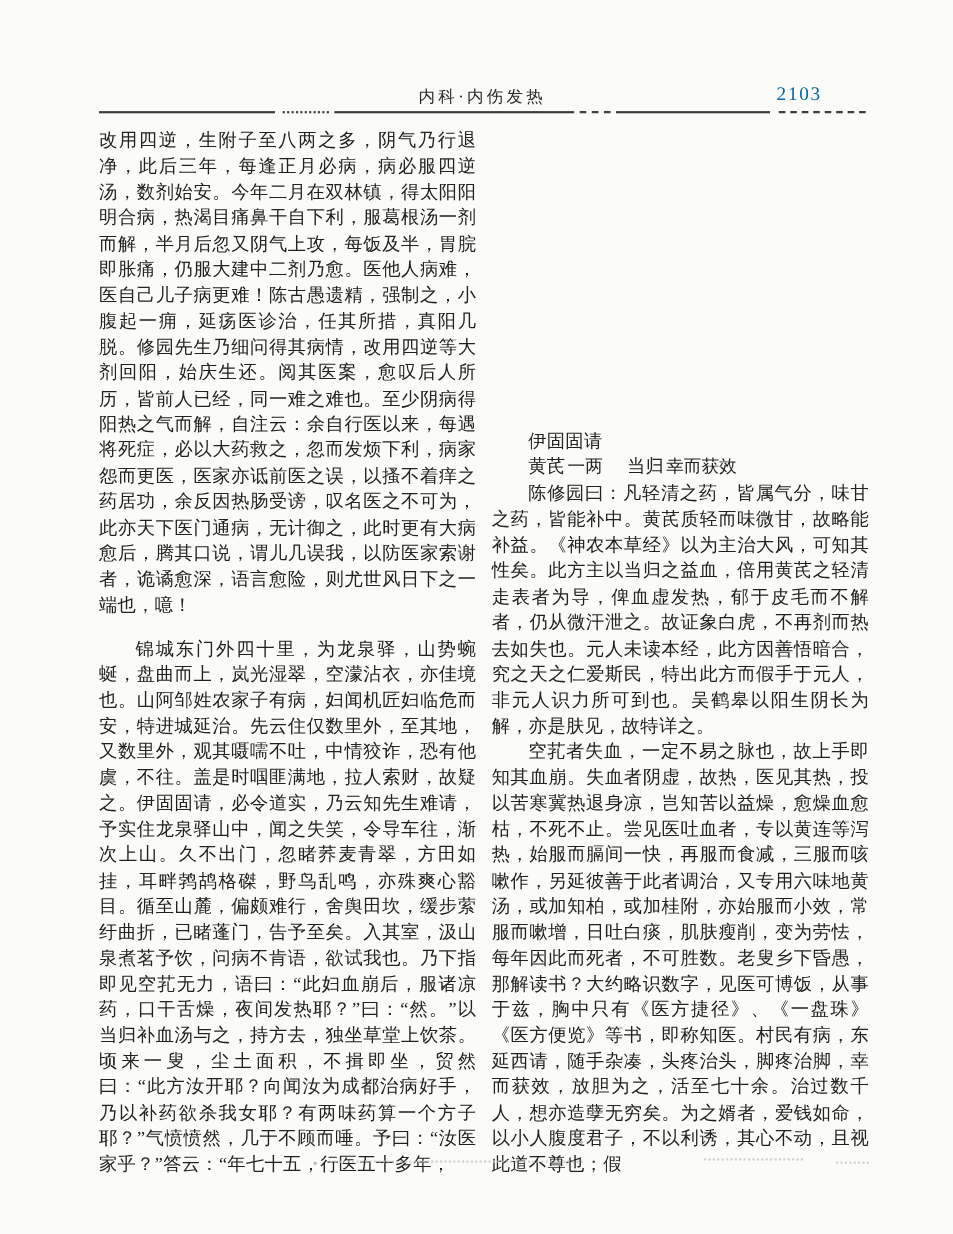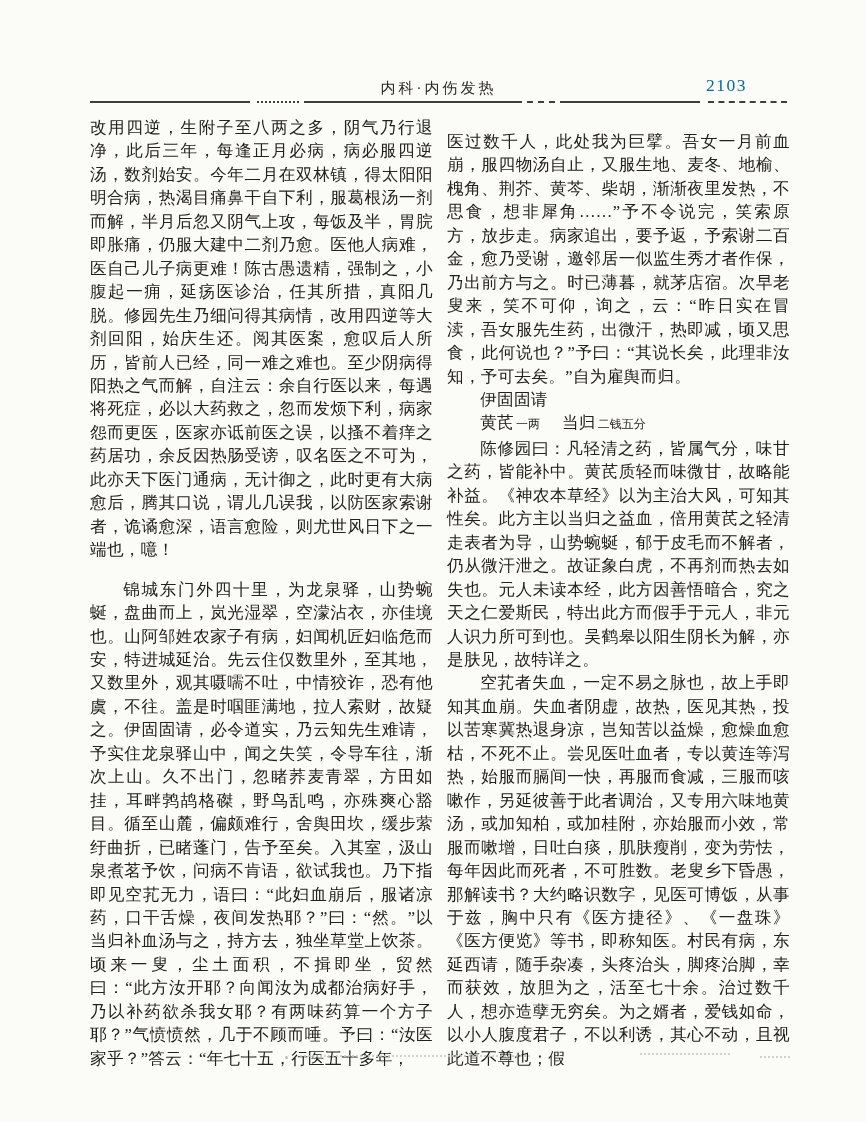--- a/index.html
+++ b/index.html
@@ -45,21 +45,21 @@
     text-justify: inter-ideograph;
     letter-spacing: 0.3px;
   }
   .para { margin: 0; }
   .para.indent { text-indent: 2em; }
   .para-gap { height: 16px; }
 
   .formula-title { padding-left: 2em; }
   .formula-ingredients { padding-left: 2em; }
   .ing-name { font-size: 16.6px; font-family: Liberation Serif, serif; }
-  .ing-dose { font-size: 12px; letter-spacing: 0; padding: 0 2px; }
+  .ing-dose { font-size: 16px; letter-spacing: 0; padding: 0 2px; }
   .ing-sep { display: inline-block; width: 1.2em; }
 
   
   .scan-noise { position: absolute; left: 0; top: 0; width: 866px; height: 1122px; pointer-events: none; }
   .noise-row { position: absolute; border-top: 2px dotted #c9c8c2; opacity: .8; }
   .noise-row.n1 { top: 1055px; left: 300px; width: 230px; }
   .noise-row.n2 { top: 1053px; left: 640px; width: 90px; }
   .noise-row.n3 { top: 1056px; left: 760px; width: 30px; }
   .noise-dot { position: absolute; width: 3px; height: 3px; background: #bcbbb5; border-radius: 50%; }
   .noise-dot.d1 { top: 1037px; left: 527px; }
@@ -86,29 +86,28 @@
 
   <div class="columns">
 
     <div class="col">
       <p class="para">改用四逆，生附子至八两之多，阴气乃行退净，此后三年，每逢正月必病，病必服四逆汤，数剂始安。今年二月在双林镇，得太阳阳明合病，热渴目痛鼻干自下利，服葛根汤一剂而解，半月后忽又阴气上攻，每饭及半，胃脘即胀痛，仍服大建中二剂乃愈。医他人病难，医自己儿子病更难！陈古愚遗精，强制之，小腹起一痈，延疡医诊治，任其所措，真阳几脱。修园先生乃细问得其病情，改用四逆等大剂回阳，始庆生还。阅其医案，愈叹后人所历，皆前人已经，同一难之难也。至少阴病得阳热之气而解，自注云：余自行医以来，每遇将死症，必以大药救之，忽而发烦下利，病家怨而更医，医家亦诋前医之误，以搔不着痒之药居功，余反因热肠受谤，叹名医之不可为，此亦天下医门通病，无计御之，此时更有大病愈后，腾其口说，谓儿几误我，以防医家索谢者，诡谲愈深，语言愈险，则尤世风日下之一端也，噫！</p>
       <div class="para-gap"></div>
       <p class="para indent">锦城东门外四十里，为龙泉驿，山势蜿蜒，盘曲而上，岚光湿翠，空濛沾衣，亦佳境也。山阿邹姓农家子有病，妇闻机匠妇临危而安，特进城延治。先云住仅数里外，至其地，又数里外，观其嗫嚅不吐，中情狡诈，恐有他虞，不往。盖是时啯匪满地，拉人索财，故疑之。伊固固请，必令道实，乃云知先生难请，予实住龙泉驿山中，闻之失笑，令导车往，渐次上山。久不出门，忽睹荞麦青翠，方田如挂，耳畔鹁鸪格磔，野鸟乱鸣，亦殊爽心豁目。循至山麓，偏颇难行，舍舆田坎，缓步萦纡曲折，已睹蓬门，告予至矣。入其室，汲山泉煮茗予饮，问病不肯语，欲试我也。乃下指即见空芤无力，语曰：“此妇血崩后，服诸凉药，口干舌燥，夜间发热耶？”曰：“然。”以当归补血汤与之，持方去，独坐草堂上饮茶。顷来一叟，尘土面积，不揖即坐，贸然曰：“此方汝开耶？向闻汝为成都治病好手，乃以补药欲杀我女耶？有两味药算一个方子耶？”气愤愤然，几于不顾而唾。予曰：“汝医家乎？”答云：“年七十五，行医五十多年，</p>
     </div>
 
     <div class="col">
-      <p class="para">医过数千人，此处我为巨擘。吾女一月前血崩，服四物汤自止，又服生地、麦冬、地榆、槐角、荆芥、黄芩、柴胡，渐渐夜里发热，不思食，想非犀角……”予不令说完，笑索原方，放步走。病家追出，要予返，予索谢二百金，愈乃受谢，邀邻居一似监生秀才者作保，乃出前方与之。时已薄暮，就茅店宿。次早老叟来，笑不可仰，询之，云：“昨日实在冒渎，吾女服先生药，出微汗，热即减，顷又思食，此何说也？”予曰：“其说长矣，此理非汝知，予可去矣。”自为雇舆而归。</p>
 
       <div class="formula-title">伊固固请</div>
 
       <div class="formula-ingredients">
-        <span class="ing-name">黄芪</span><span class="ing-dose">一两</span><span class="ing-sep"></span><span class="ing-name">当归</span><span class="ing-dose">二钱五分</span>
+        <span class="ing-name">黄芪</span><span class="ing-dose">一两</span><span class="ing-sep"></span><span class="ing-name">当归</span><span class="ing-dose">幸而获效</span>
       </div>
 
-      <p class="para indent">陈修园曰：凡轻清之药，皆属气分，味甘之药，皆能补中。黄芪质轻而味微甘，故略能补益。《神农本草经》以为主治大风，可知其性矣。此方主以当归之益血，倍用黄芪之轻清走表者为导，山势蜿蜒，郁于皮毛而不解者，仍从微汗泄之。故证象白虎，不再剂而热去如失也。元人未读本经，此方因善悟暗合，究之天之仁爱斯民，特出此方而假手于元人，非元人识力所可到也。吴鹤皋以阳生阴长为解，亦是肤见，故特详之。</p>
+      <p class="para indent">陈修园曰：凡轻清之药，皆属气分，味甘之药，皆能补中。黄芪质轻而味微甘，故略能补益。《神农本草经》以为主治大风，可知其性矣。此方主以当归之益血，倍用黄芪之轻清走表者为导，俾血虚发热，郁于皮毛而不解者，仍从微汗泄之。故证象白虎，不再剂而热去如失也。元人未读本经，此方因善悟暗合，究之天之仁爱斯民，特出此方而假手于元人，非元人识力所可到也。吴鹤皋以阳生阴长为解，亦是肤见，故特详之。</p>
       <p class="para indent">空芤者失血，一定不易之脉也，故上手即知其血崩。失血者阴虚，故热，医见其热，投以苦寒冀热退身凉，岂知苦以益燥，愈燥血愈枯，不死不止。尝见医吐血者，专以黄连等泻热，始服而膈间一快，再服而食减，三服而咳嗽作，另延彼善于此者调治，又专用六味地黄汤，或加知柏，或加桂附，亦始服而小效，常服而嗽增，日吐白痰，肌肤瘦削，变为劳怯，每年因此而死者，不可胜数。老叟乡下昏愚，那解读书？大约略识数字，见医可博饭，从事于兹，胸中只有《医方捷径》、《一盘珠》《医方便览》等书，即称知医。村民有病，东延西请，随手杂凑，头疼治头，脚疼治脚，幸而获效，放胆为之，活至七十余。治过数千人，想亦造孽无穷矣。为之婿者，爱钱如命，以小人腹度君子，不以利诱，其心不动，且视此道不尊也；假</p>
     </div>
 
   </div>
 
   <div class="scan-noise">
     <div class="noise-row n1"></div>
     <div class="noise-row n2"></div>
     <div class="noise-row n3"></div>
     <div class="noise-dot d1"></div>

